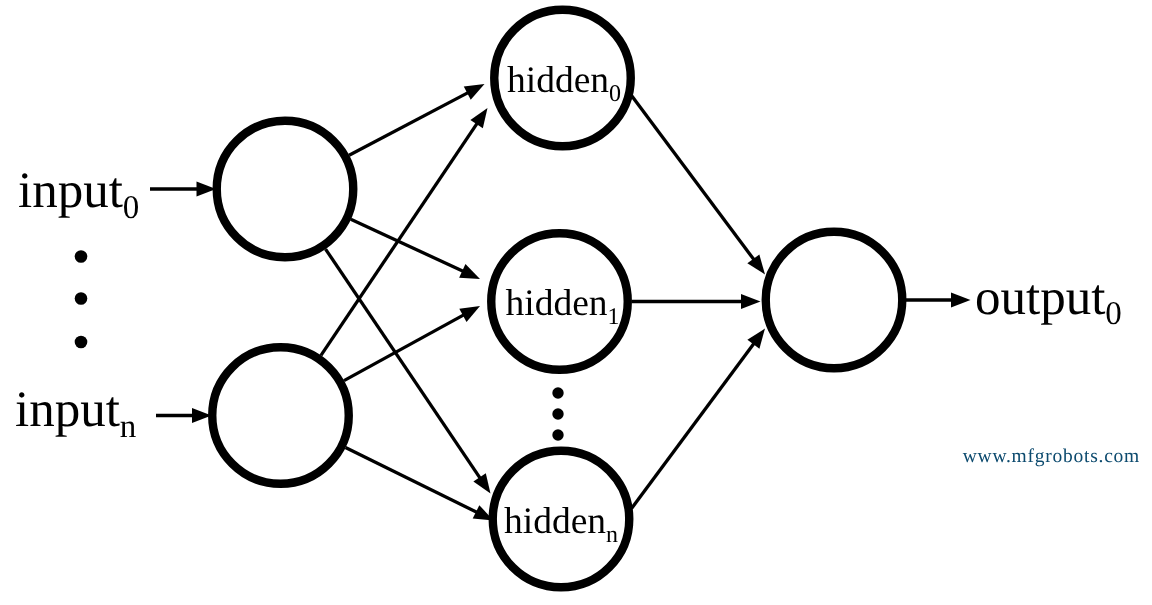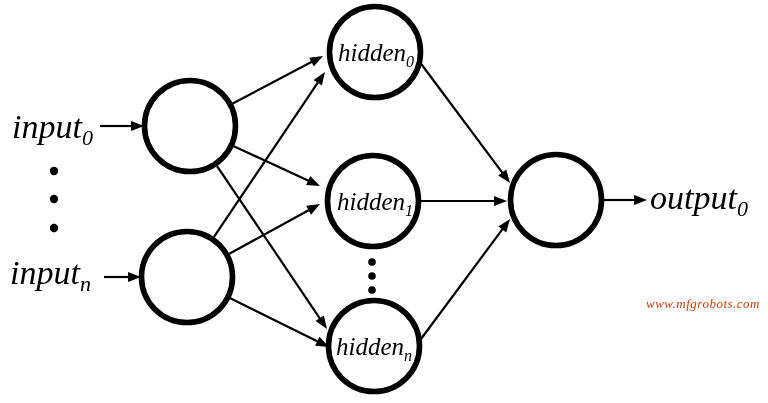--- a/index.html
+++ b/index.html
@@ -1,21 +1,21 @@
 <!DOCTYPE html>
 <html><head>
 <meta charset="utf-8">
 <style>
   html,body{margin:0;padding:0;}
   body{
     width:768px;height:403px;overflow:hidden;
     background:#ffffff;
     font-family:"Liberation Serif","DejaVu Serif",serif;
   }
-  .stage{position:relative;width:768px;height:314px;background:#ffffff;font-style:italic;}
+  .stage{position:relative;width:768px;height:314px;background:#ffffff;}
   svg{position:absolute;left:0;top:0;display:block;}
   .watermark{
     position:absolute;right:8px;bottom:2px;
     font-family:"Liberation Serif","DejaVu Serif",serif;
     font-size:13px;letter-spacing:0.5px;color:#1c1c1c;
   }
 </style>
 </head>
 <body style="background: rgb(255, 255, 255);">
 
@@ -57,14 +57,14 @@
       <text x="12" y="138" fill="#000000" font-size="34" font-family="&quot;Liberation Serif&quot;,&quot;DejaVu Serif&quot;,serif"><tspan>input</tspan><tspan dy="7" font-size="22">0</tspan></text>
       <text x="10" y="284" fill="#000000" font-size="34" font-family="&quot;Liberation Serif&quot;,&quot;DejaVu Serif&quot;,serif"><tspan>input</tspan><tspan dy="7" font-size="22">n</tspan></text>
       <text x="650" y="209" fill="#000000" font-size="34" font-family="&quot;Liberation Serif&quot;,&quot;DejaVu Serif&quot;,serif"><tspan>output</tspan><tspan dy="7" font-size="22">0</tspan></text>
       <circle cx="54" cy="171" r="4.2" fill="#000000"></circle>
       <circle cx="54" cy="199" r="4.2" fill="#000000"></circle>
       <circle cx="54" cy="228" r="4.2" fill="#000000"></circle>
       <circle cx="372" cy="262" r="3.8" fill="#000000"></circle>
       <circle cx="372" cy="276" r="3.8" fill="#000000"></circle>
       <circle cx="372" cy="290" r="3.8" fill="#000000"></circle>
     </svg>
-  <div class="watermark" style="color: #c2410c; text-align: right;">www.mfgrobots.com</div>
+  <div class="watermark" style="color: #0c4a6e; text-align: right;">www.mfgrobots.com</div>
 </div>
 
 </body></html>

